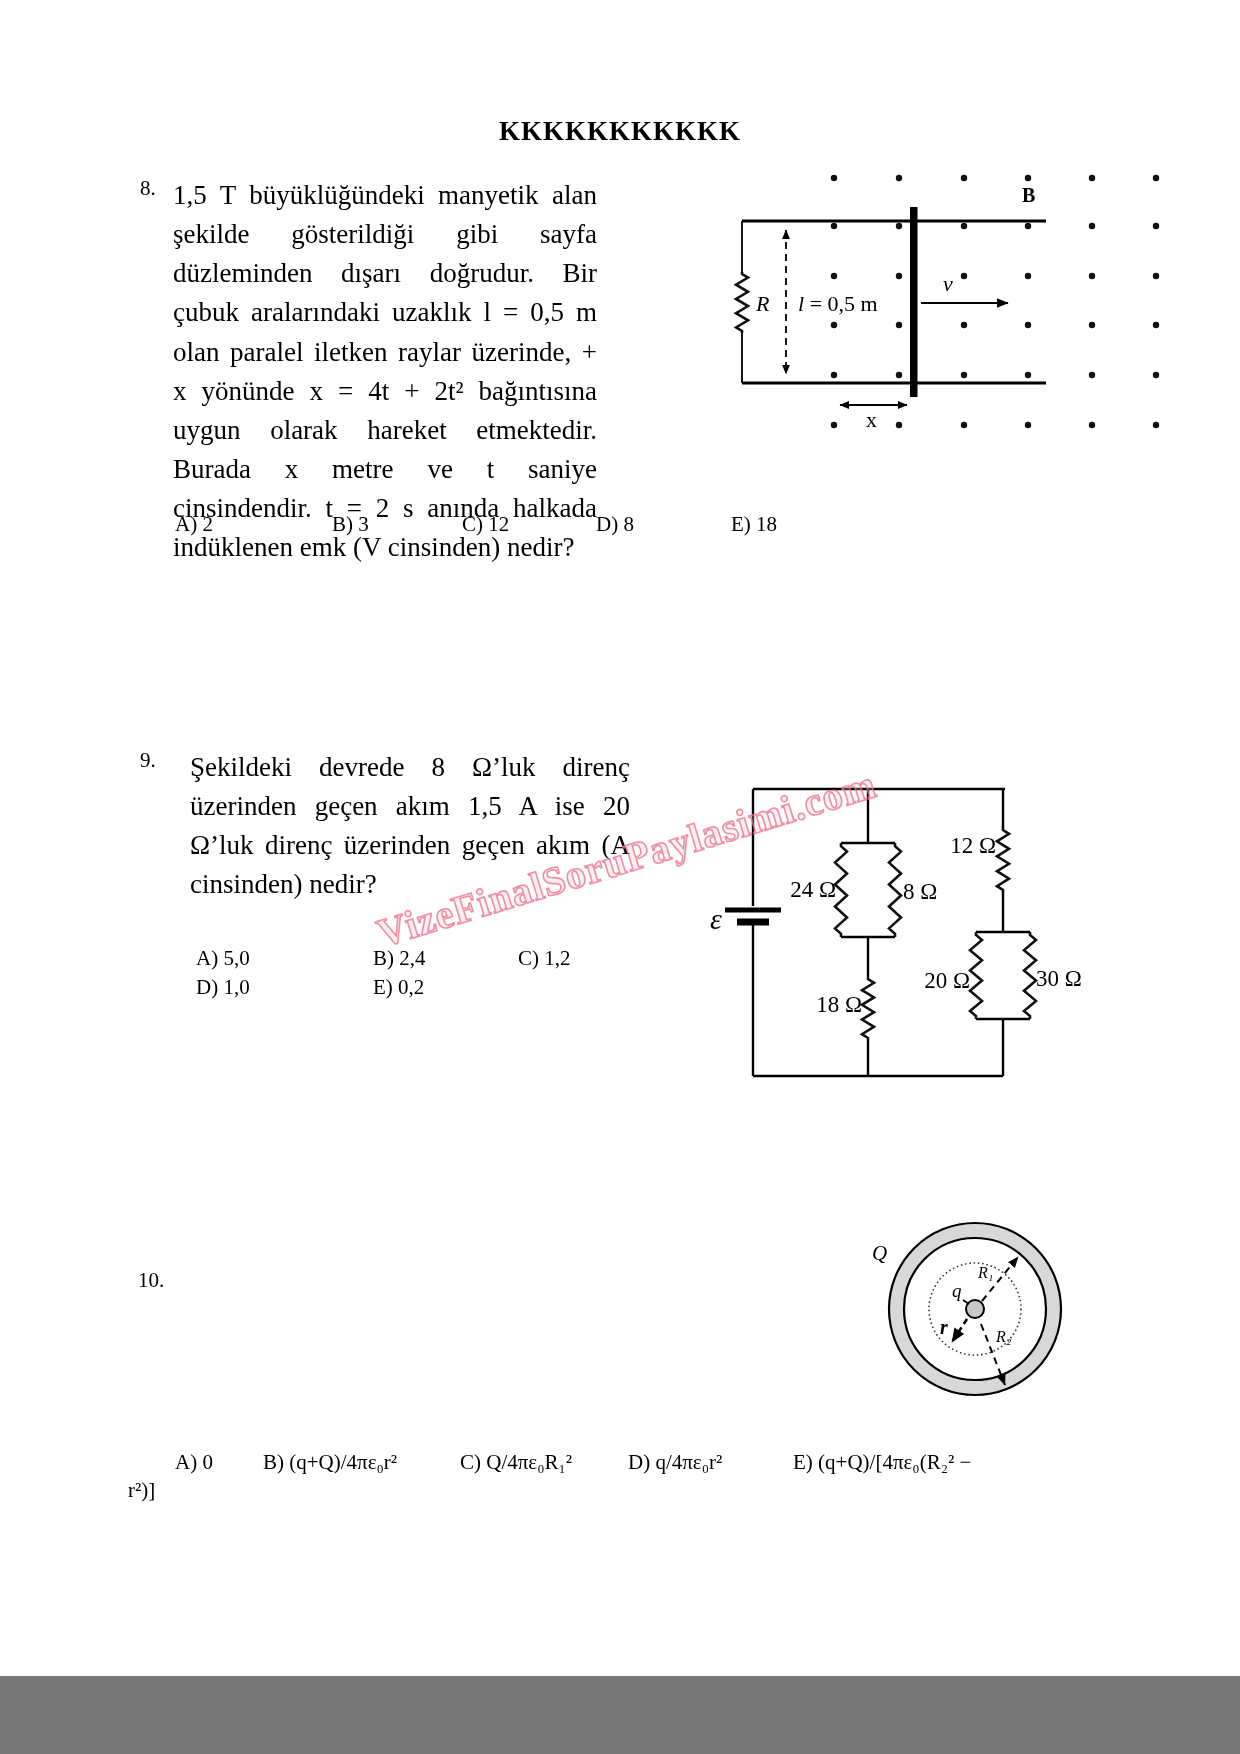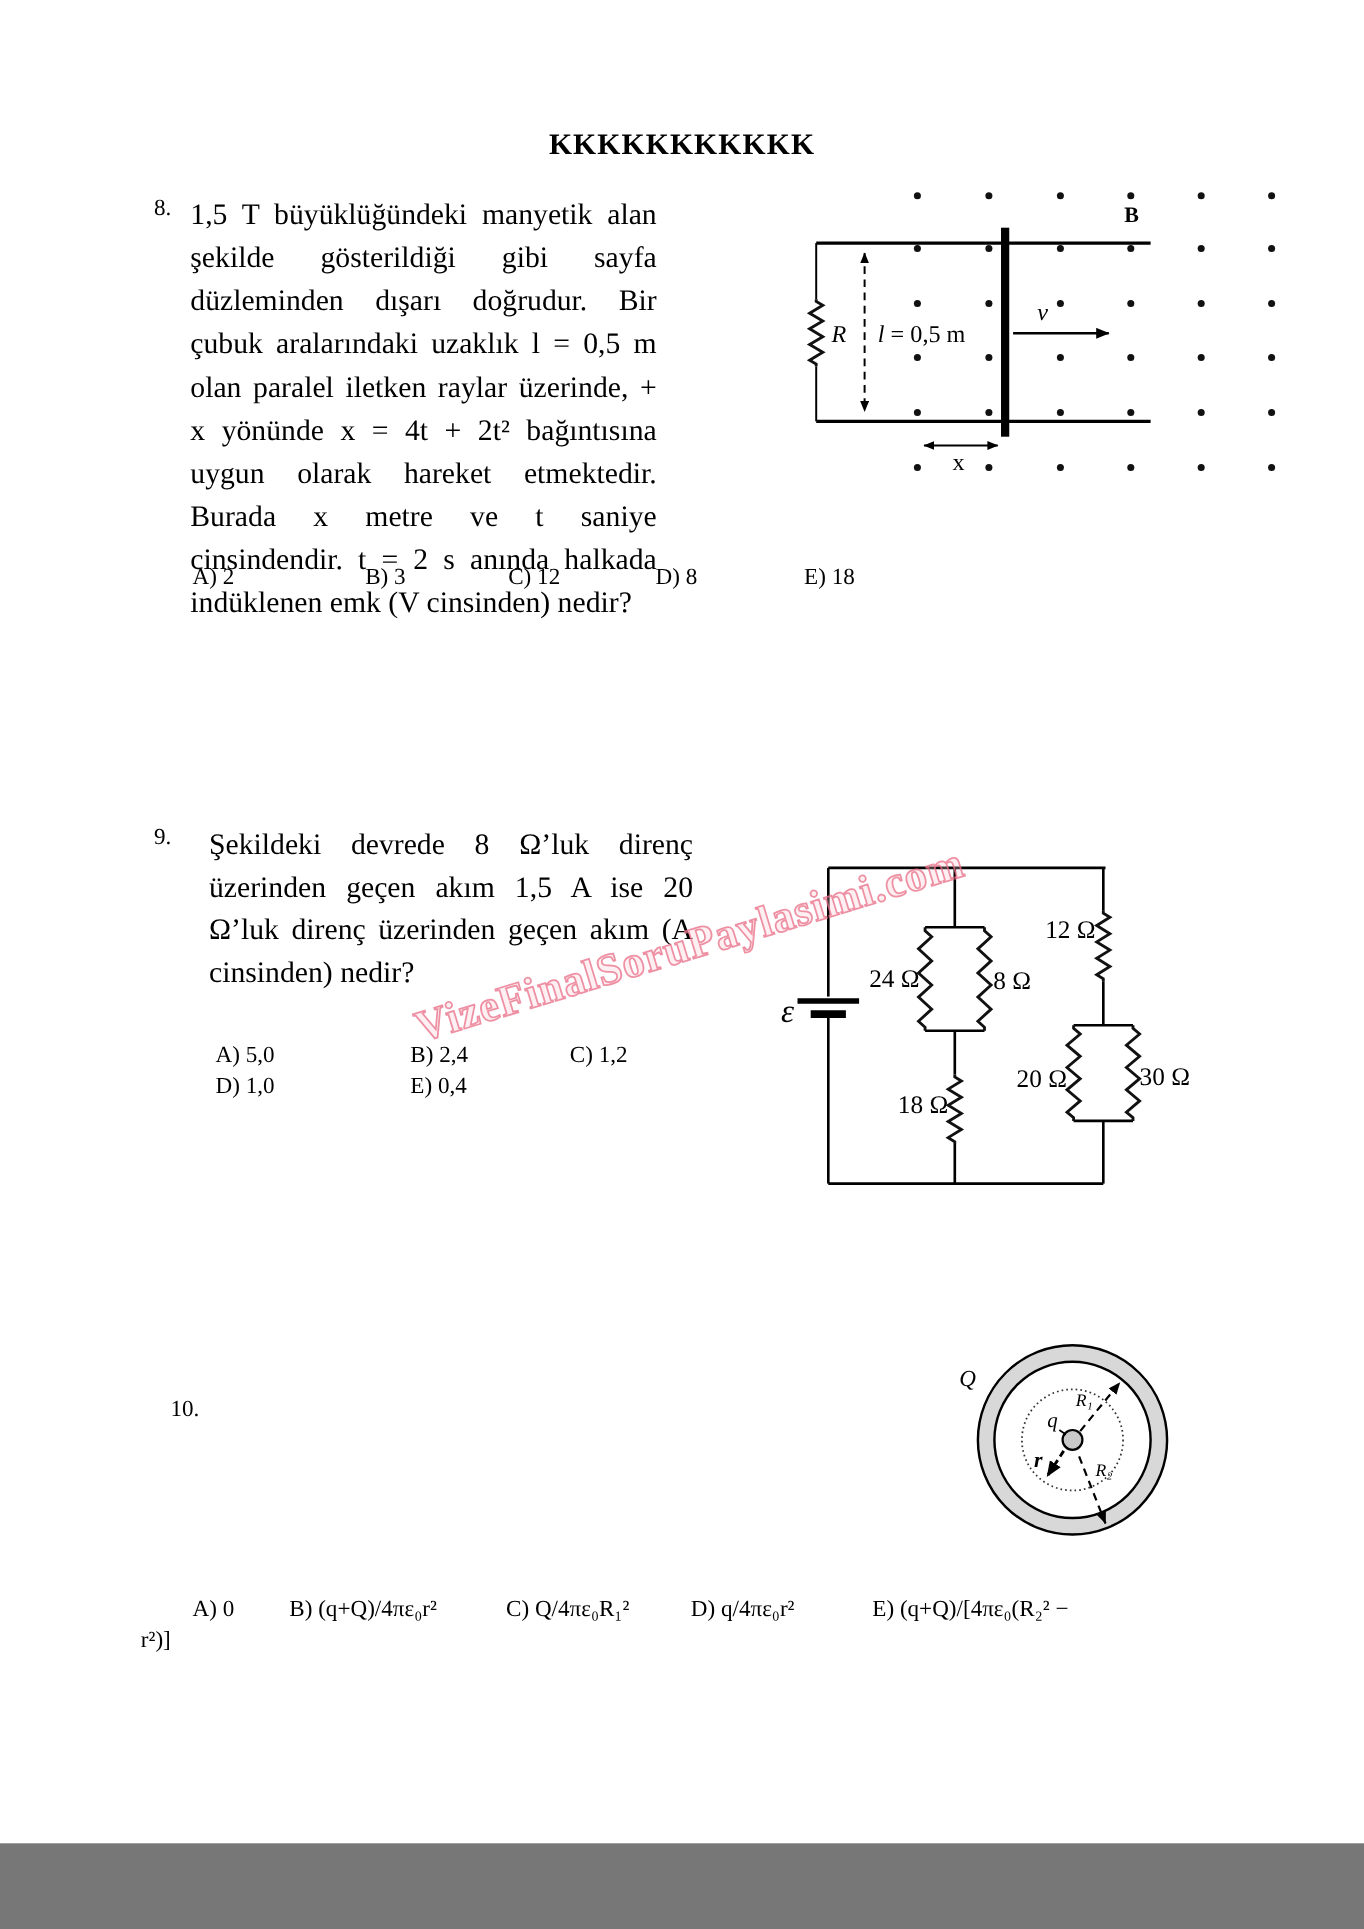--- a/index.html
+++ b/index.html
@@ -166,23 +166,23 @@
     <text x="306" y="153" font-size="23" text-anchor="end">12 Ω</text>
     <text x="172" y="312" font-size="23" text-anchor="end">18 Ω</text>
     <text x="280" y="288" font-size="23" text-anchor="end">20 Ω</text>
     <text x="346" y="286" font-size="23">30 Ω</text>
   </svg>
 
   <span class="abs choice" style="left:196px;top:946px;">A) 5,0</span>
   <span class="abs choice" style="left:373px;top:946px;">B) 2,4</span>
   <span class="abs choice" style="left:518px;top:946px;">C) 1,2</span>
   <span class="abs choice" style="left:196px;top:975px;">D) 1,0</span>
-  <span class="abs choice" style="left:373px;top:975px;">E) 0,4</span>
-
-  <div class="abs q-number" style="left:138px;top:1268px;margin-left:17px;">10.</div>
+  <span class="abs choice" style="left:373px;top:975px;">E) 0,2</span>
+
+  <div class="abs q-number" style="left:138px;top:1268px;">10.</div>
 
   <svg class="abs" style="left:860px;top:1200px;" width="240" height="220" viewBox="0 0 240 220">
     <circle cx="115" cy="109" r="86" fill="#d8d8d8" stroke="#000" stroke-width="2.2"></circle>
     <circle cx="115" cy="109" r="71" fill="#ffffff" stroke="#000" stroke-width="2.2"></circle>
     <circle cx="115" cy="109" r="46" fill="none" stroke="#333" stroke-width="1.6" stroke-dasharray="1.5,2.8"></circle>
     <circle cx="115" cy="109" r="9" fill="#c9c9c9" stroke="#000" stroke-width="2"></circle>
 
     <line x1="122" y1="101" x2="158" y2="57" stroke="#000" stroke-width="2" stroke-dasharray="7,5" marker-end="url(#ah)"></line>
     <line x1="121" y1="124" x2="145" y2="185" stroke="#000" stroke-width="2" stroke-dasharray="7,5" marker-end="url(#ah)"></line>
     <line x1="107" y1="119" x2="92" y2="142" stroke="#000" stroke-width="2.6" stroke-dasharray="6,4" marker-end="url(#ah)"></line>

